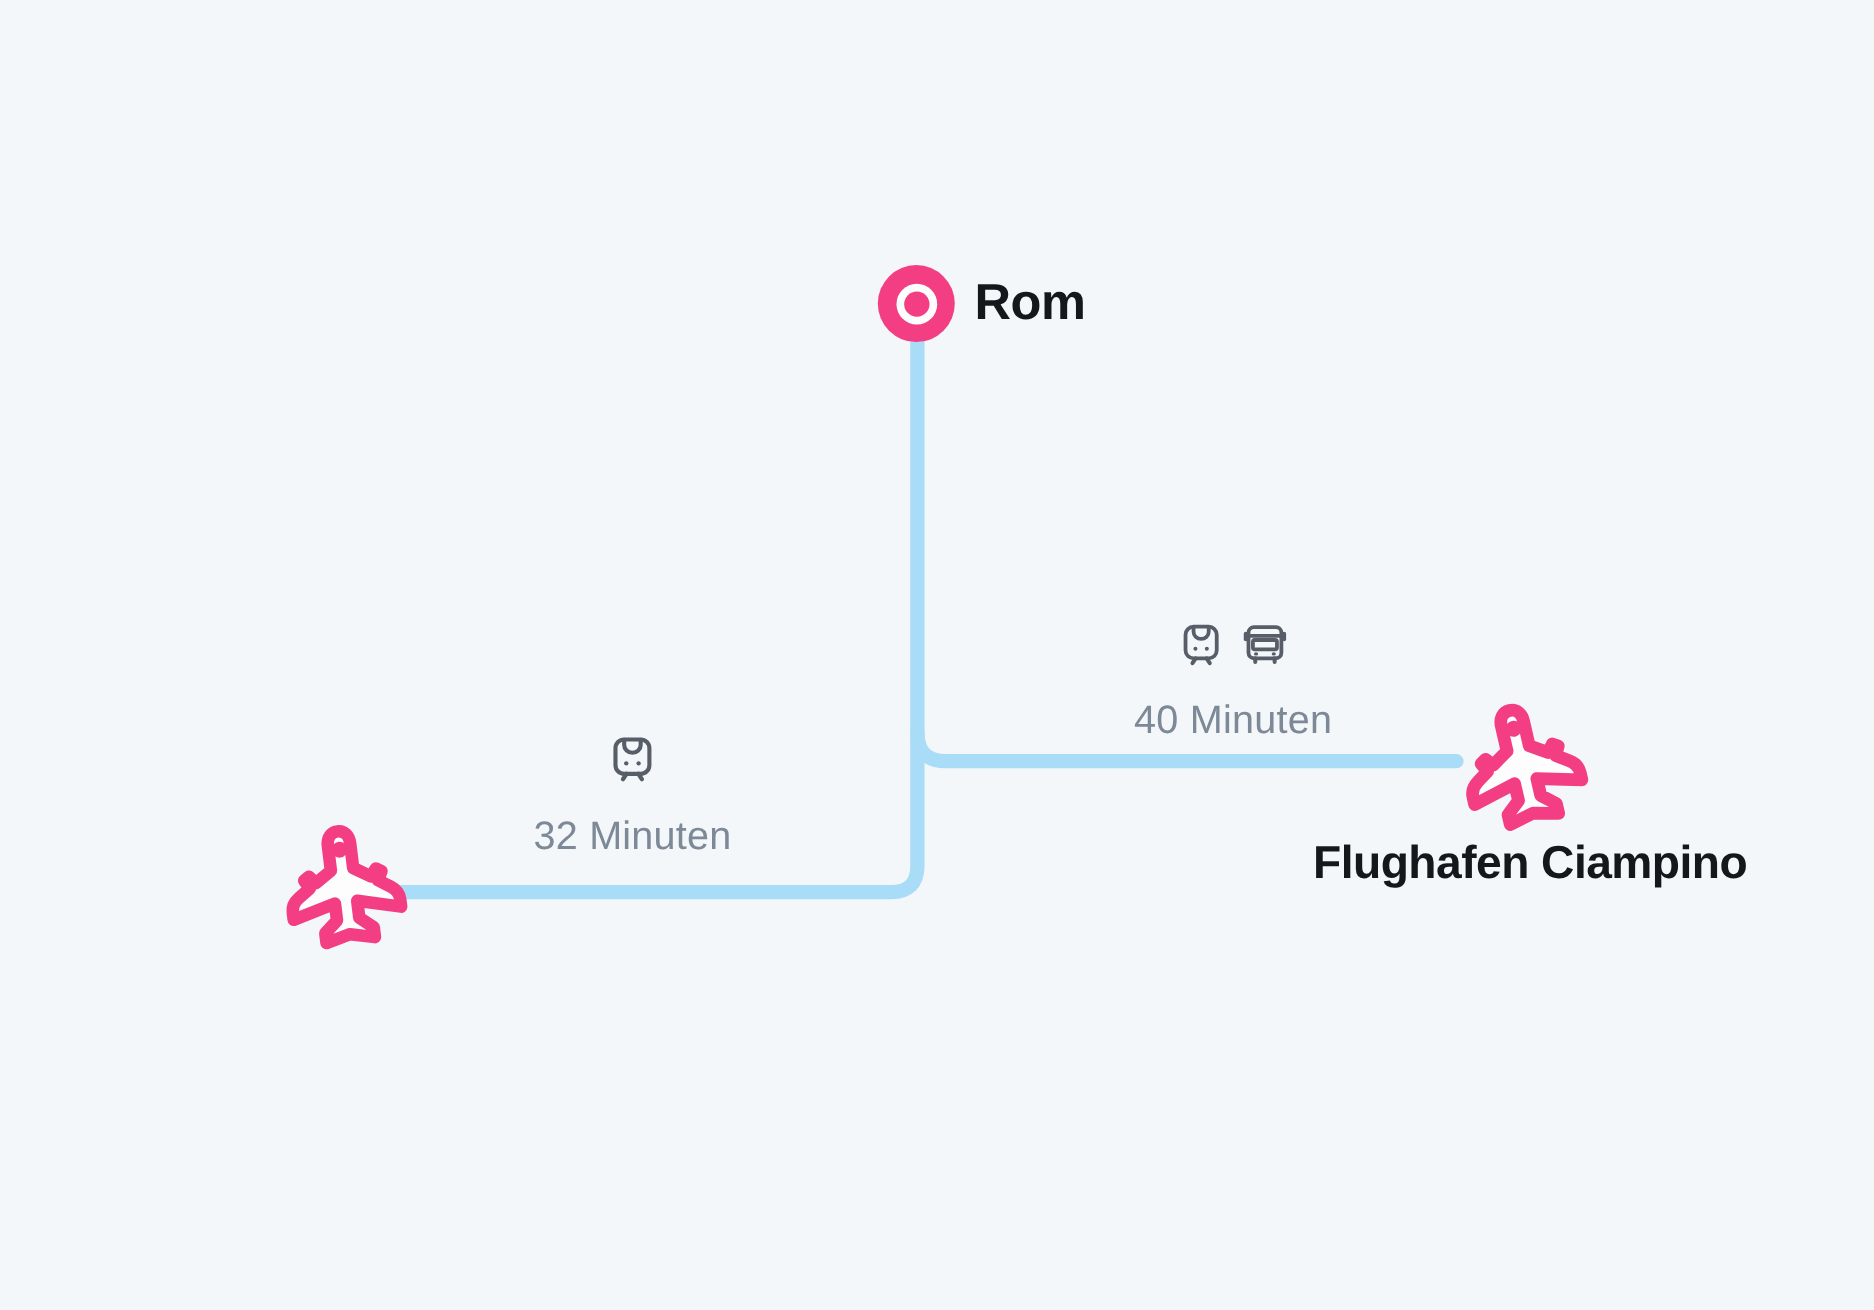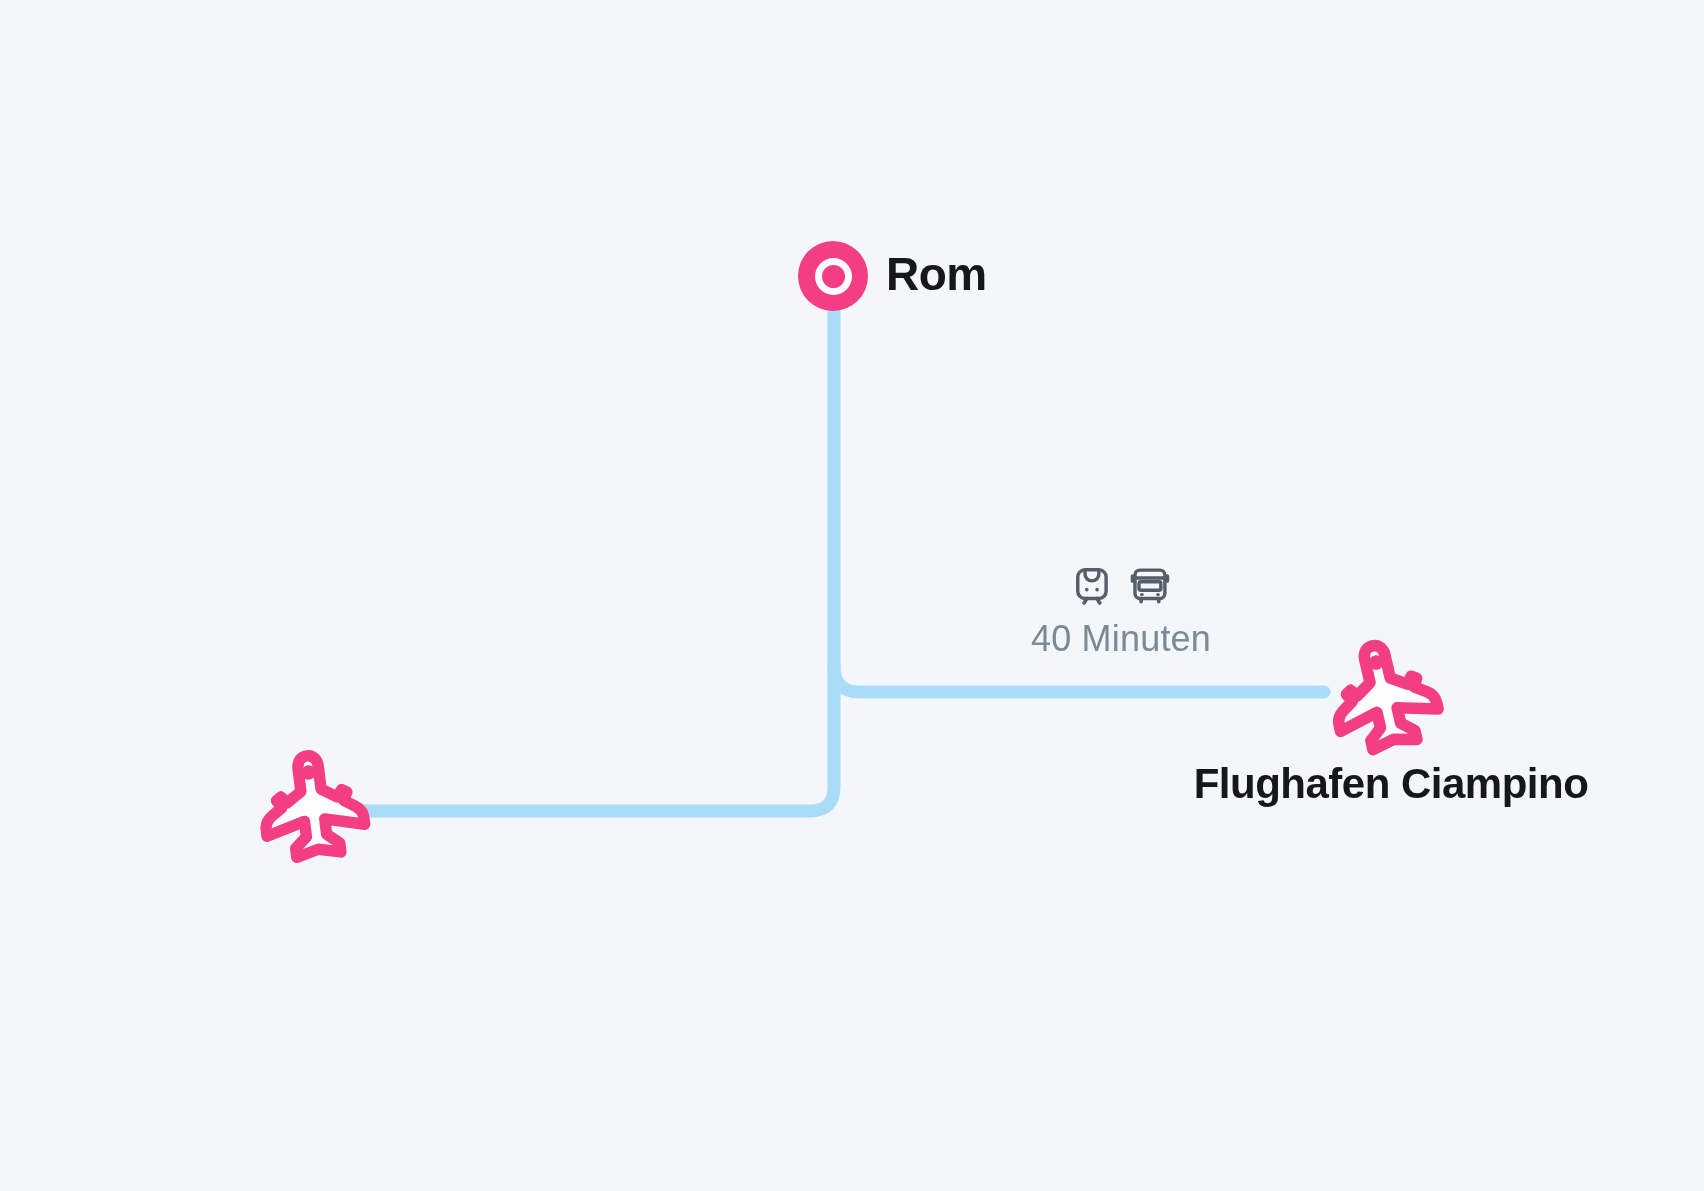--- a/index.html
+++ b/index.html
@@ -19,21 +19,21 @@
   .city-node .core{width:23px;height:23px;border-radius:50%;background:var(--accent);}
 
   .city-label{position:absolute;left:886px;top:276px;transform:translateY(-54%);
     font-size:46px;font-weight:700;letter-spacing:-0.5px;color:var(--text-dark);white-space:nowrap;}
 
   .airport-label{position:absolute;transform:translate(-50%,-50%);font-size:42px;font-weight:700;
     letter-spacing:-0.5px;color:var(--text-dark);white-space:nowrap;}
   .airport-label.fiumicino{left:305px;top:904px;}
   .airport-label.ciampino{left:1391px;top:784px;}
 
-  .transit-info{position:absolute;display:flex;flex-direction:column;align-items:center;gap:8px;}
+  .transit-info{position:absolute;display:flex;flex-direction:column;align-items:center;gap:23px;}
   .transit-info.fiumicino{left:575px;top:666px;transform:translateX(-50%);}
   .transit-info.ciampino{left:1121px;top:564px;transform:translateX(-50%);}
   .transit-icons{display:flex;align-items:center;gap:12px;}
   .duration{font-size:36px;color:var(--muted);white-space:nowrap;letter-spacing:0.2px;}
 
   .mode-icon{display:block;}
   .mode-icon .stroke{fill:none;stroke:var(--icon);stroke-width:1.8;stroke-linecap:round;stroke-linejoin:round;}
   .mode-icon .thick{fill:none;stroke:var(--icon);stroke-width:1.9;stroke-linecap:round;}
   .mode-icon .dot{fill:var(--icon);stroke:none;}
 
@@ -53,20 +53,33 @@
     <path class="route-path" d="M834 666 Q834 692 860 692 L1324 692"></path>
   </svg>
 
   <div class="city-node">
     <div class="ring">
       <div class="core"></div>
     </div>
   </div>
   <div class="city-label">Rom</div>
 
+  <div class="transit-info fiumicino">
+    <div class="transit-icons">
+      <svg class="mode-icon" width="50" height="50" viewBox="0 0 24 24">
+        <rect class="stroke" x="4.6" y="3" width="14.8" height="15" rx="3.8"></rect>
+        <path class="stroke" d="M8.4 3.2 V5.4 C8.4 7.3 10 8.8 12 8.8 C14 8.8 15.6 7.3 15.6 5.4 V3.2"></path>
+        <circle class="dot" cx="9.3" cy="13.4" r="0.95"></circle>
+        <circle class="dot" cx="14.7" cy="13.4" r="0.95"></circle>
+        <path class="thick" d="M9.4 18 L7.9 20.3"></path>
+        <path class="thick" d="M14.6 18 L16.1 20.3"></path>
+      </svg>
+    </div>
+    <div class="duration">32 Minuten</div>
+  </div>
 
   <div class="transit-info ciampino">
     <div class="transit-icons">
       <svg class="mode-icon" width="46" height="46" viewBox="0 0 24 24">
         <rect class="stroke" x="4.6" y="3" width="14.8" height="15" rx="3.8"></rect>
         <path class="stroke" d="M8.4 3.2 V5.4 C8.4 7.3 10 8.8 12 8.8 C14 8.8 15.6 7.3 15.6 5.4 V3.2"></path>
         <circle class="dot" cx="9.3" cy="13.4" r="0.95"></circle>
         <circle class="dot" cx="14.7" cy="13.4" r="0.95"></circle>
         <path class="thick" d="M9.4 18 L7.9 20.3"></path>
         <path class="thick" d="M14.6 18 L16.1 20.3"></path>

